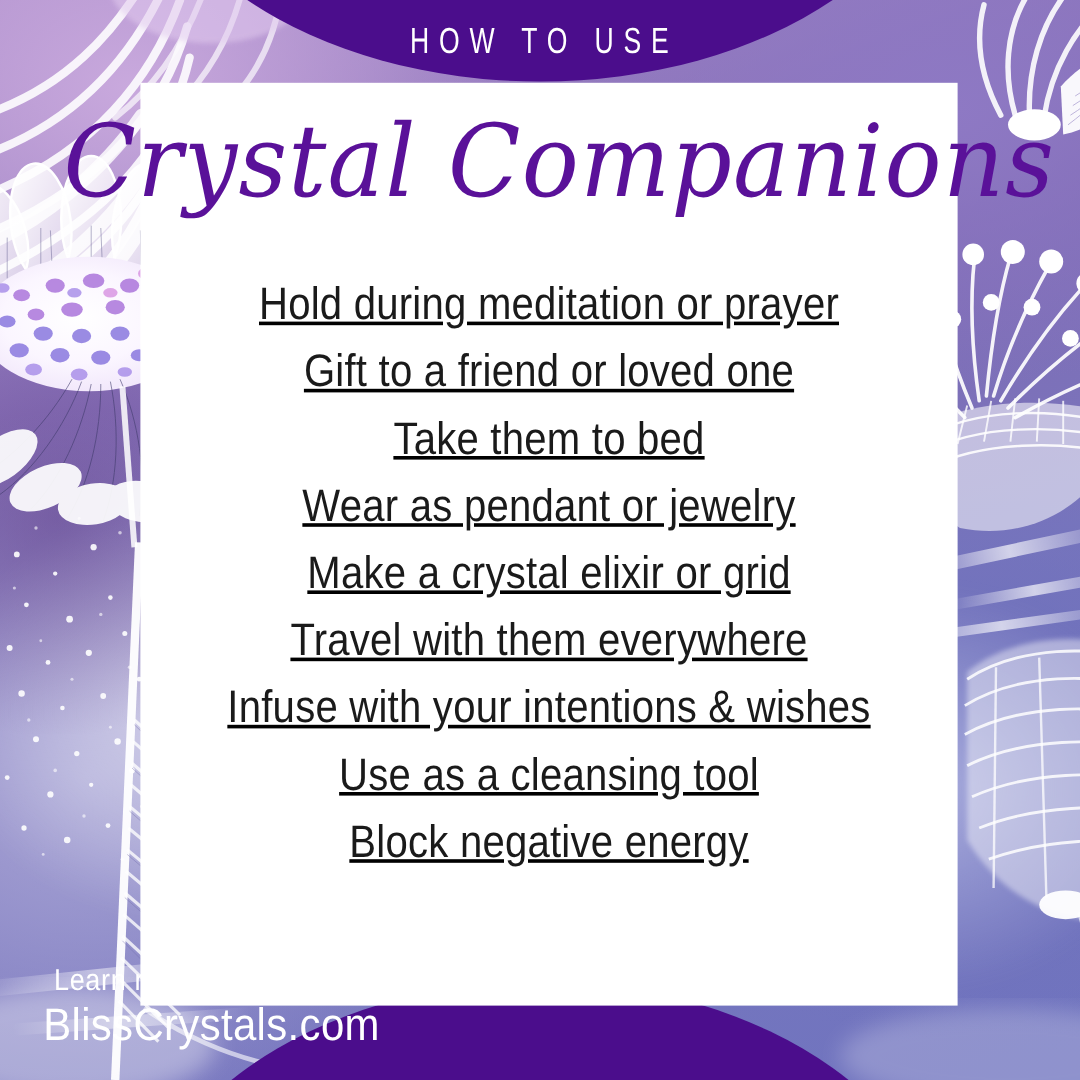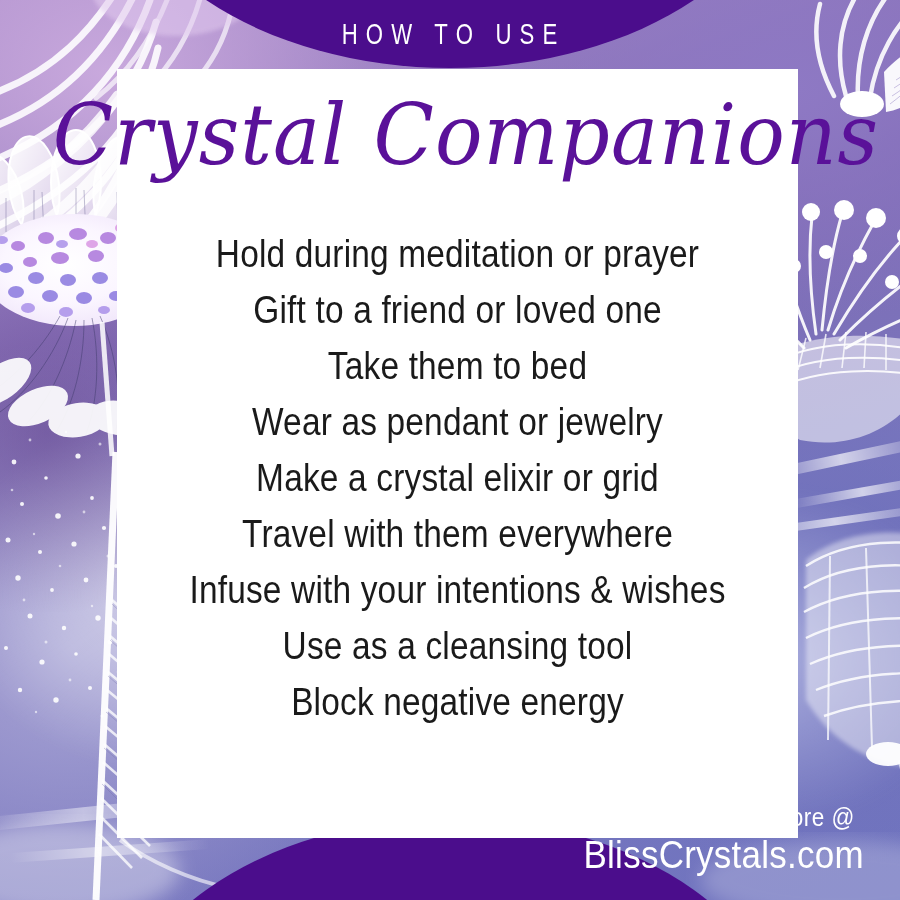--- a/index.html
+++ b/index.html
@@ -98,37 +98,38 @@
   }
 
   
   .uses{
     position:absolute;
     left:117px;width:681px;
     top:226px;
     z-index:7;
     text-align:center;
     pointer-events:none;
+    text-decoration:underline;
   }
   .use-line{
     color:#1a1a1a;
     font-family:"Liberation Sans Narrow","Liberation Sans", sans-serif;
     font-size:38px;
     font-weight:400;
     line-height:56px;
     letter-spacing:.2px;
     transform:scaleX(.88);
     transform-origin:center;
     white-space:nowrap;
   }
 
   
   .footer{
     position:absolute;left:0;right:0;bottom:22px;
-    text-align:right;z-index:7;pointer-events:none;
+    text-align:left;z-index:7;pointer-events:none;
   }
   .footer-learn{
     color:#ffffff;
     font-family:"Liberation Sans Narrow","Liberation Sans", sans-serif;
     font-size:25px;line-height:30px;font-weight:400;
     letter-spacing:.6px;
     transform:scaleX(.9);
   }
   .footer-site{
     color:#ffffff;

